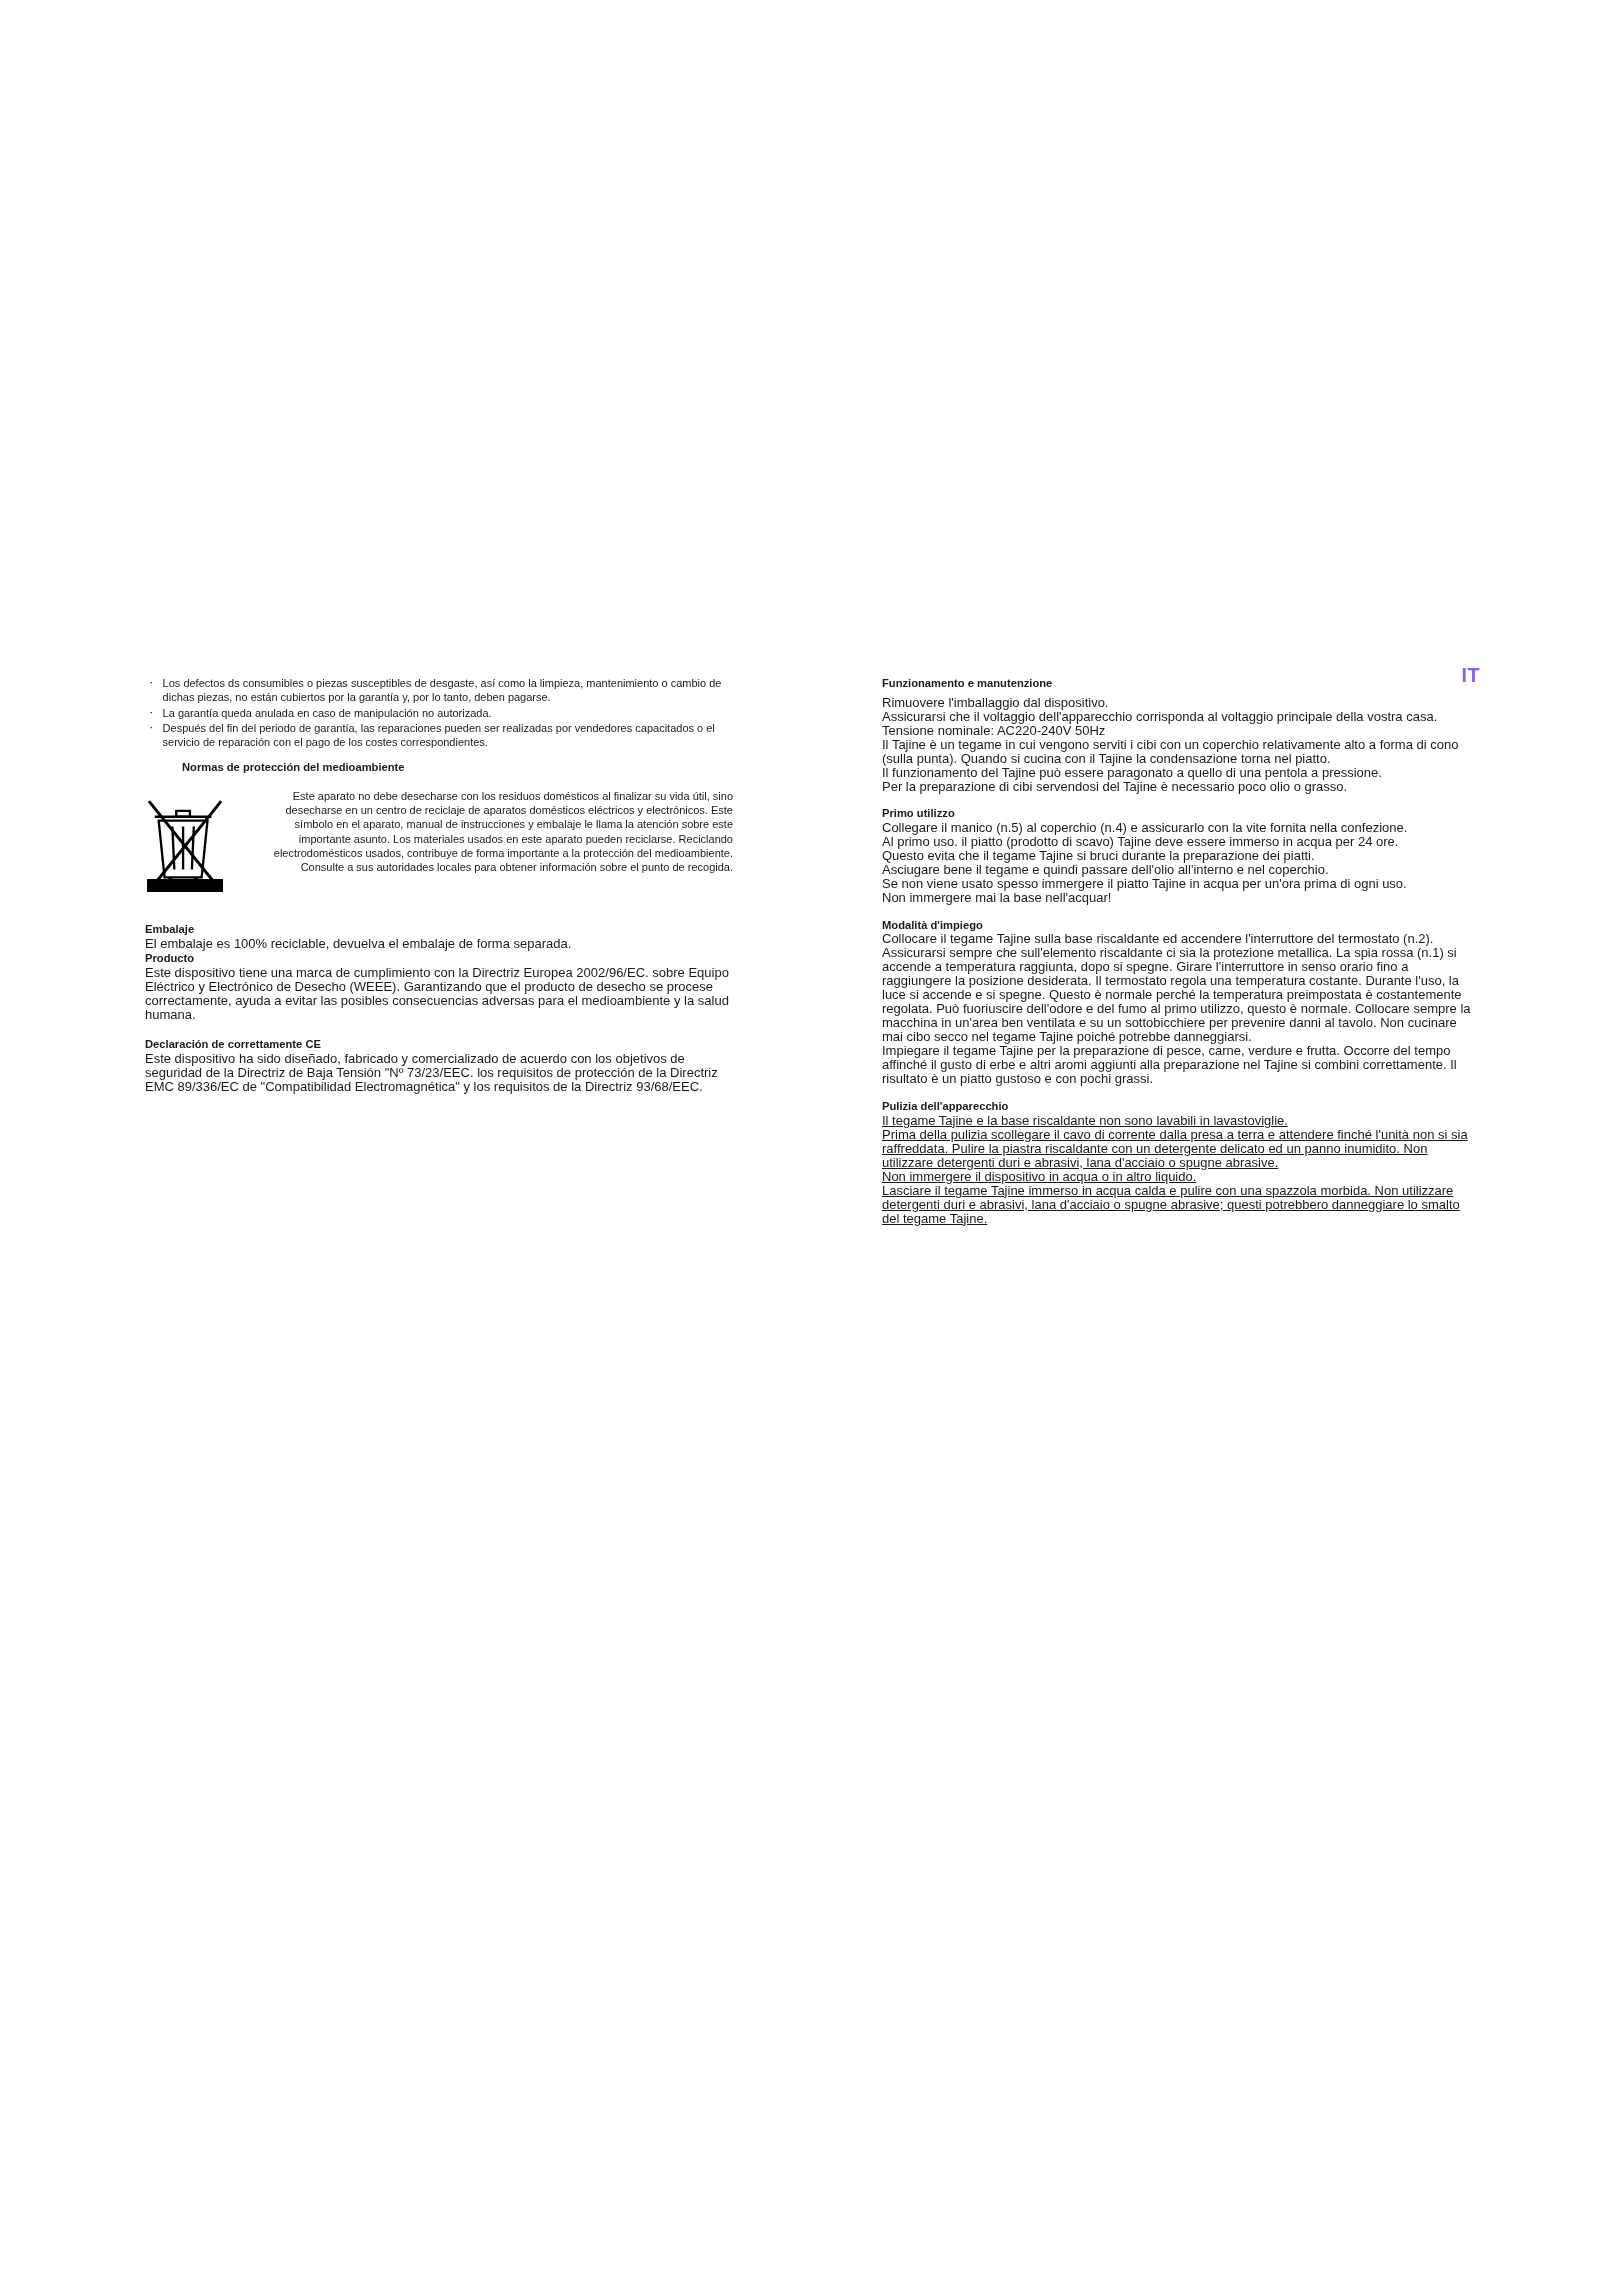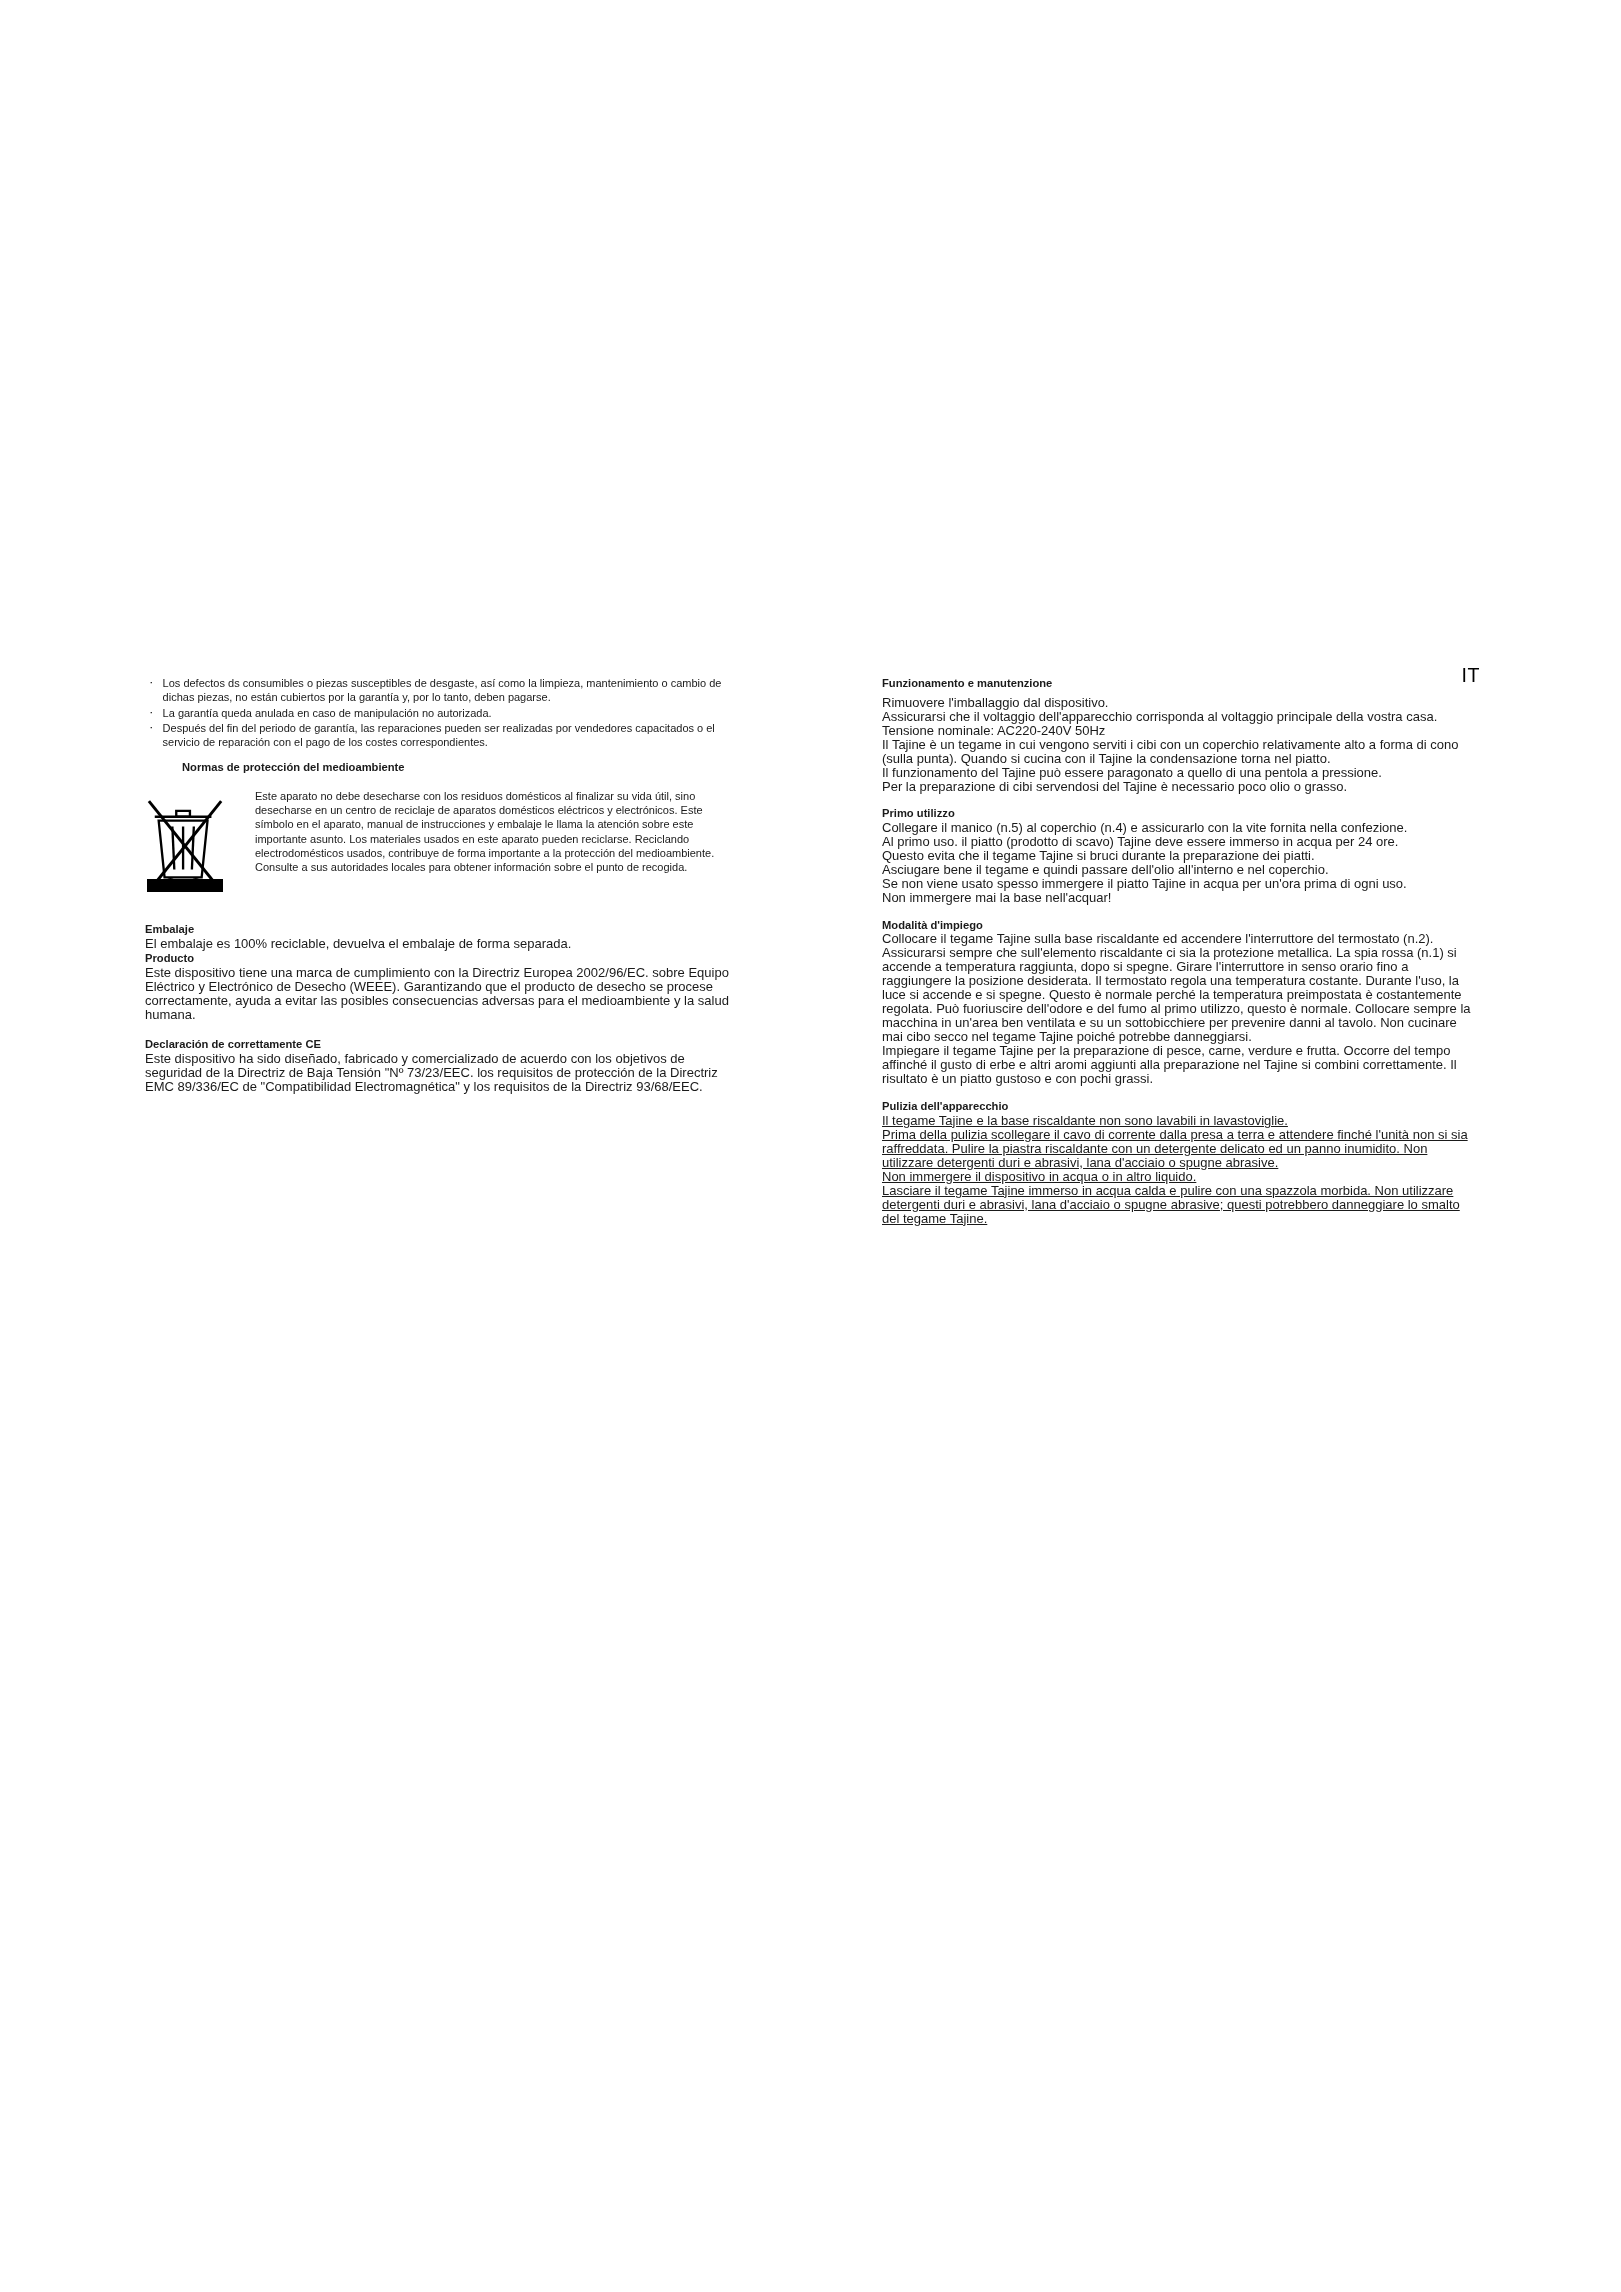--- a/index.html
+++ b/index.html
@@ -31,23 +31,23 @@
     position: absolute;
     left: 882px;
     top: 676px;
     width: 598px;
   }
   .lang-tag {
     position: absolute;
     right: 0px;
     top: -11.8px;
     font-size: 19.6px;
-    font-weight: normal;
+    font-weight: bold;
     letter-spacing: 0.5px;
-    color: #000000;
+    color: #8b5cf6;
     text-align: right;
   }
   .bullet-list {
     list-style: none;
     margin: 0 0 0 0;
     padding: 0;
   }
   .bullet-list li {
     position: relative;
     padding-left: 17.6px;
@@ -86,20 +86,21 @@
   }
   .spacer-sm { height: 9.8px; }
   .spacer-md { height: 15.7px; }
   .spacer-xs { height: 4.9px; }
 
   
   .weee-block {
     position: relative;
     margin-top: 13.7px;
     min-height: 118px;
+    text-align: right;
   }
   .weee-icon {
     position: absolute;
     left: 0px;
     top: 3.9px;
     width: 84px;
     height: 110px;
   }
   .weee-text {
     margin-left: 110px;

